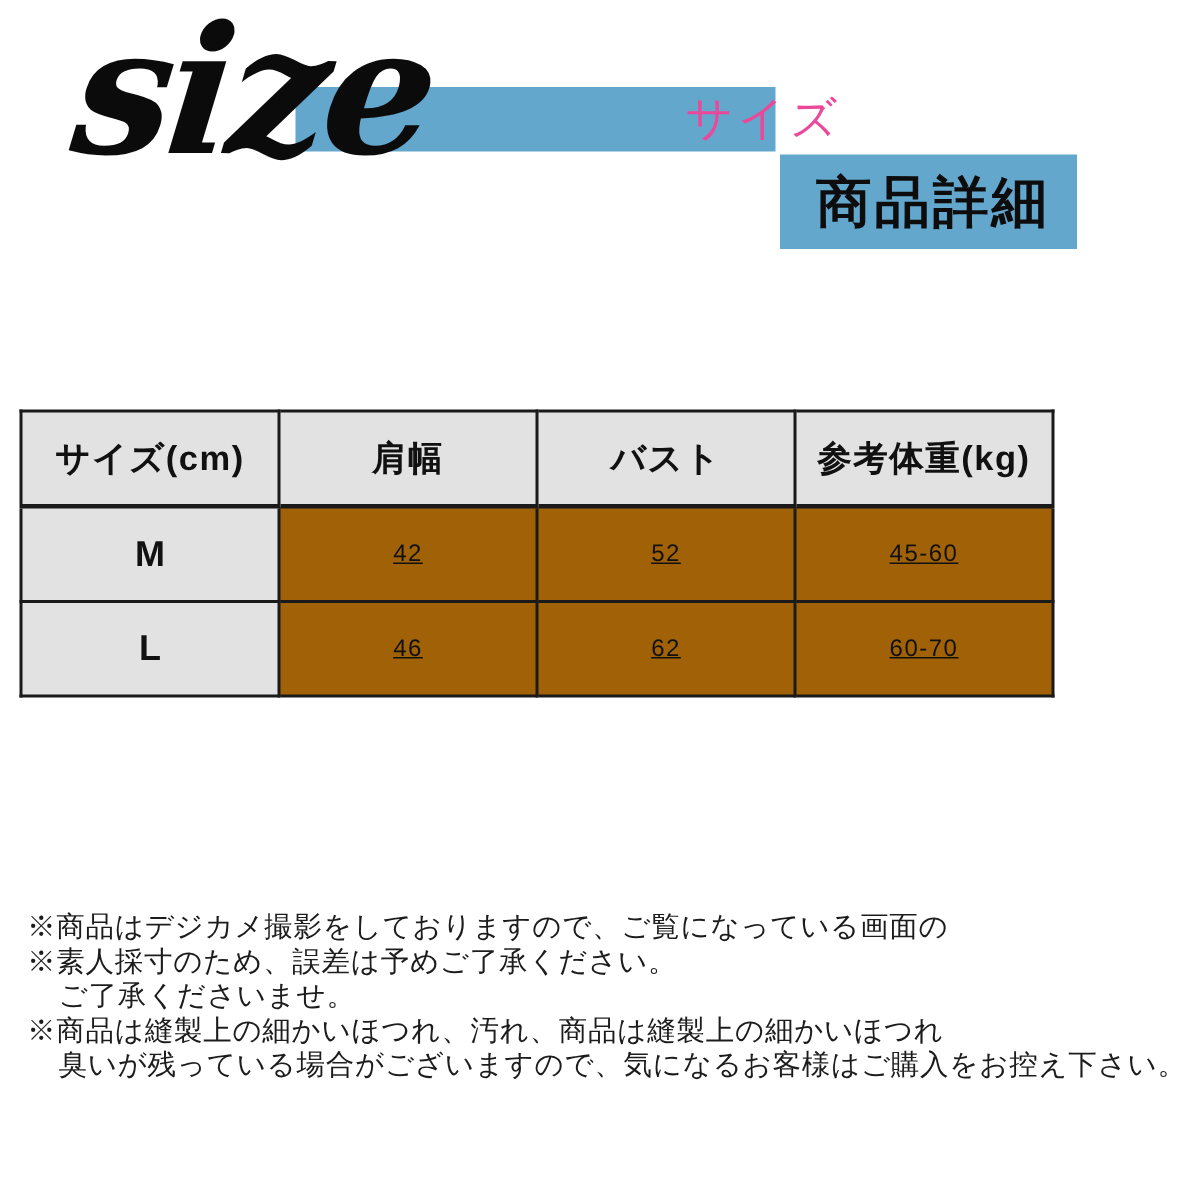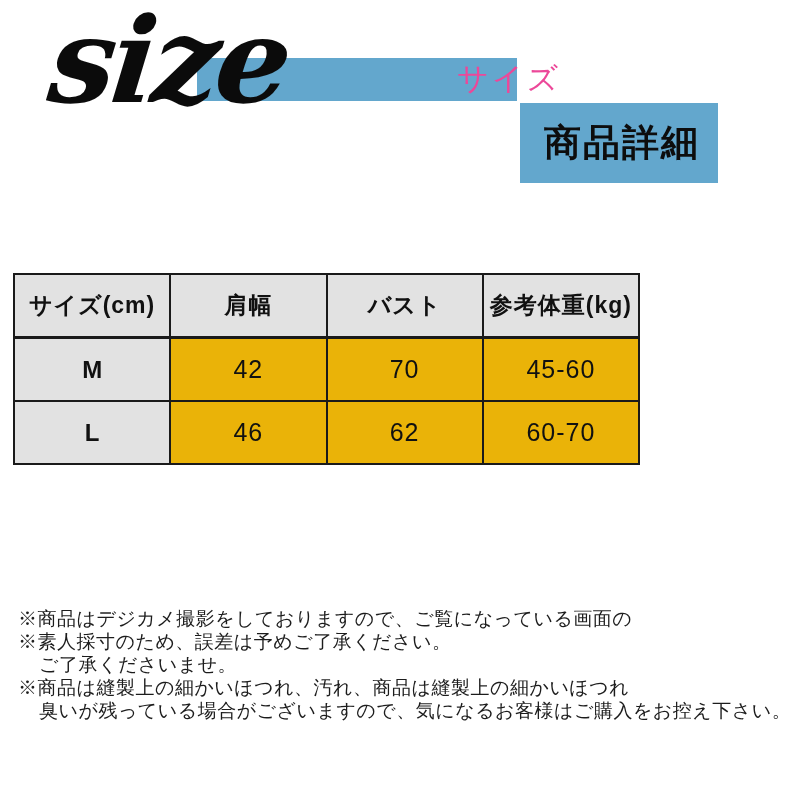--- a/index.html
+++ b/index.html
@@ -39,41 +39,41 @@
     left: 457px; top: 60px;
     z-index: 2;
     font-size: 31px;
     line-height: 38px;
     color: #ec4899;
     letter-spacing: 3px;
   }
   .details-box {
     position: absolute;
     left: 520px; top: 103px;
-    width: 198px; height: 80px;
+    width: 198px; height: 63px;
     background: #63a7cd;
     display: flex;
     align-items: center;
     justify-content: center;
     padding-left: 6px;
     box-sizing: border-box;
     z-index: 1;
   }
   .details-box span {
     font-size: 37px;
     font-weight: bold;
     letter-spacing: 2px;
     color: #0d0d0d;
   }
 
   
   table.size-table {
     position: absolute;
     left: 13px; top: 273px;
-    width: 627px;
+    width: 690px;
     border-collapse: collapse;
     table-layout: fixed;
     z-index: 1;
   }
   table.size-table th, table.size-table td {
     border: 2px solid #1a1a1a;
     height: 61px;
     text-align: center;
     vertical-align: middle;
     padding: 0;
@@ -84,24 +84,25 @@
     font-weight: bold;
     letter-spacing: 1px;
     border-bottom-width: 3px;
   }
   table.size-table tbody th {
     background: #e2e2e2;
     font-size: 24px;
     font-weight: bold;
   }
   table.size-table tbody td {
-    background: #eab308;
-    font-size: 25px;
+    background: #a16207;
+    font-size: 16px;
     font-weight: normal;
     letter-spacing: 1px;
+    text-decoration: underline;
   }
 
   
   .notes {
     position: absolute;
     left: 18px; top: 607px;
     width: 770px;
     z-index: 1;
   }
   .note-line {
@@ -131,21 +132,21 @@
         <th>サイズ(cm)</th>
         <th>肩幅</th>
         <th>バスト</th>
         <th>参考体重(kg)</th>
       </tr>
     </thead>
     <tbody>
       <tr>
         <th>M</th>
         <td>42</td>
-        <td>70</td>
+        <td>52</td>
         <td>45-60</td>
       </tr>
       <tr>
         <th>L</th>
         <td>46</td>
         <td>62</td>
         <td>60-70</td>
       </tr>
     </tbody>
   </table>

